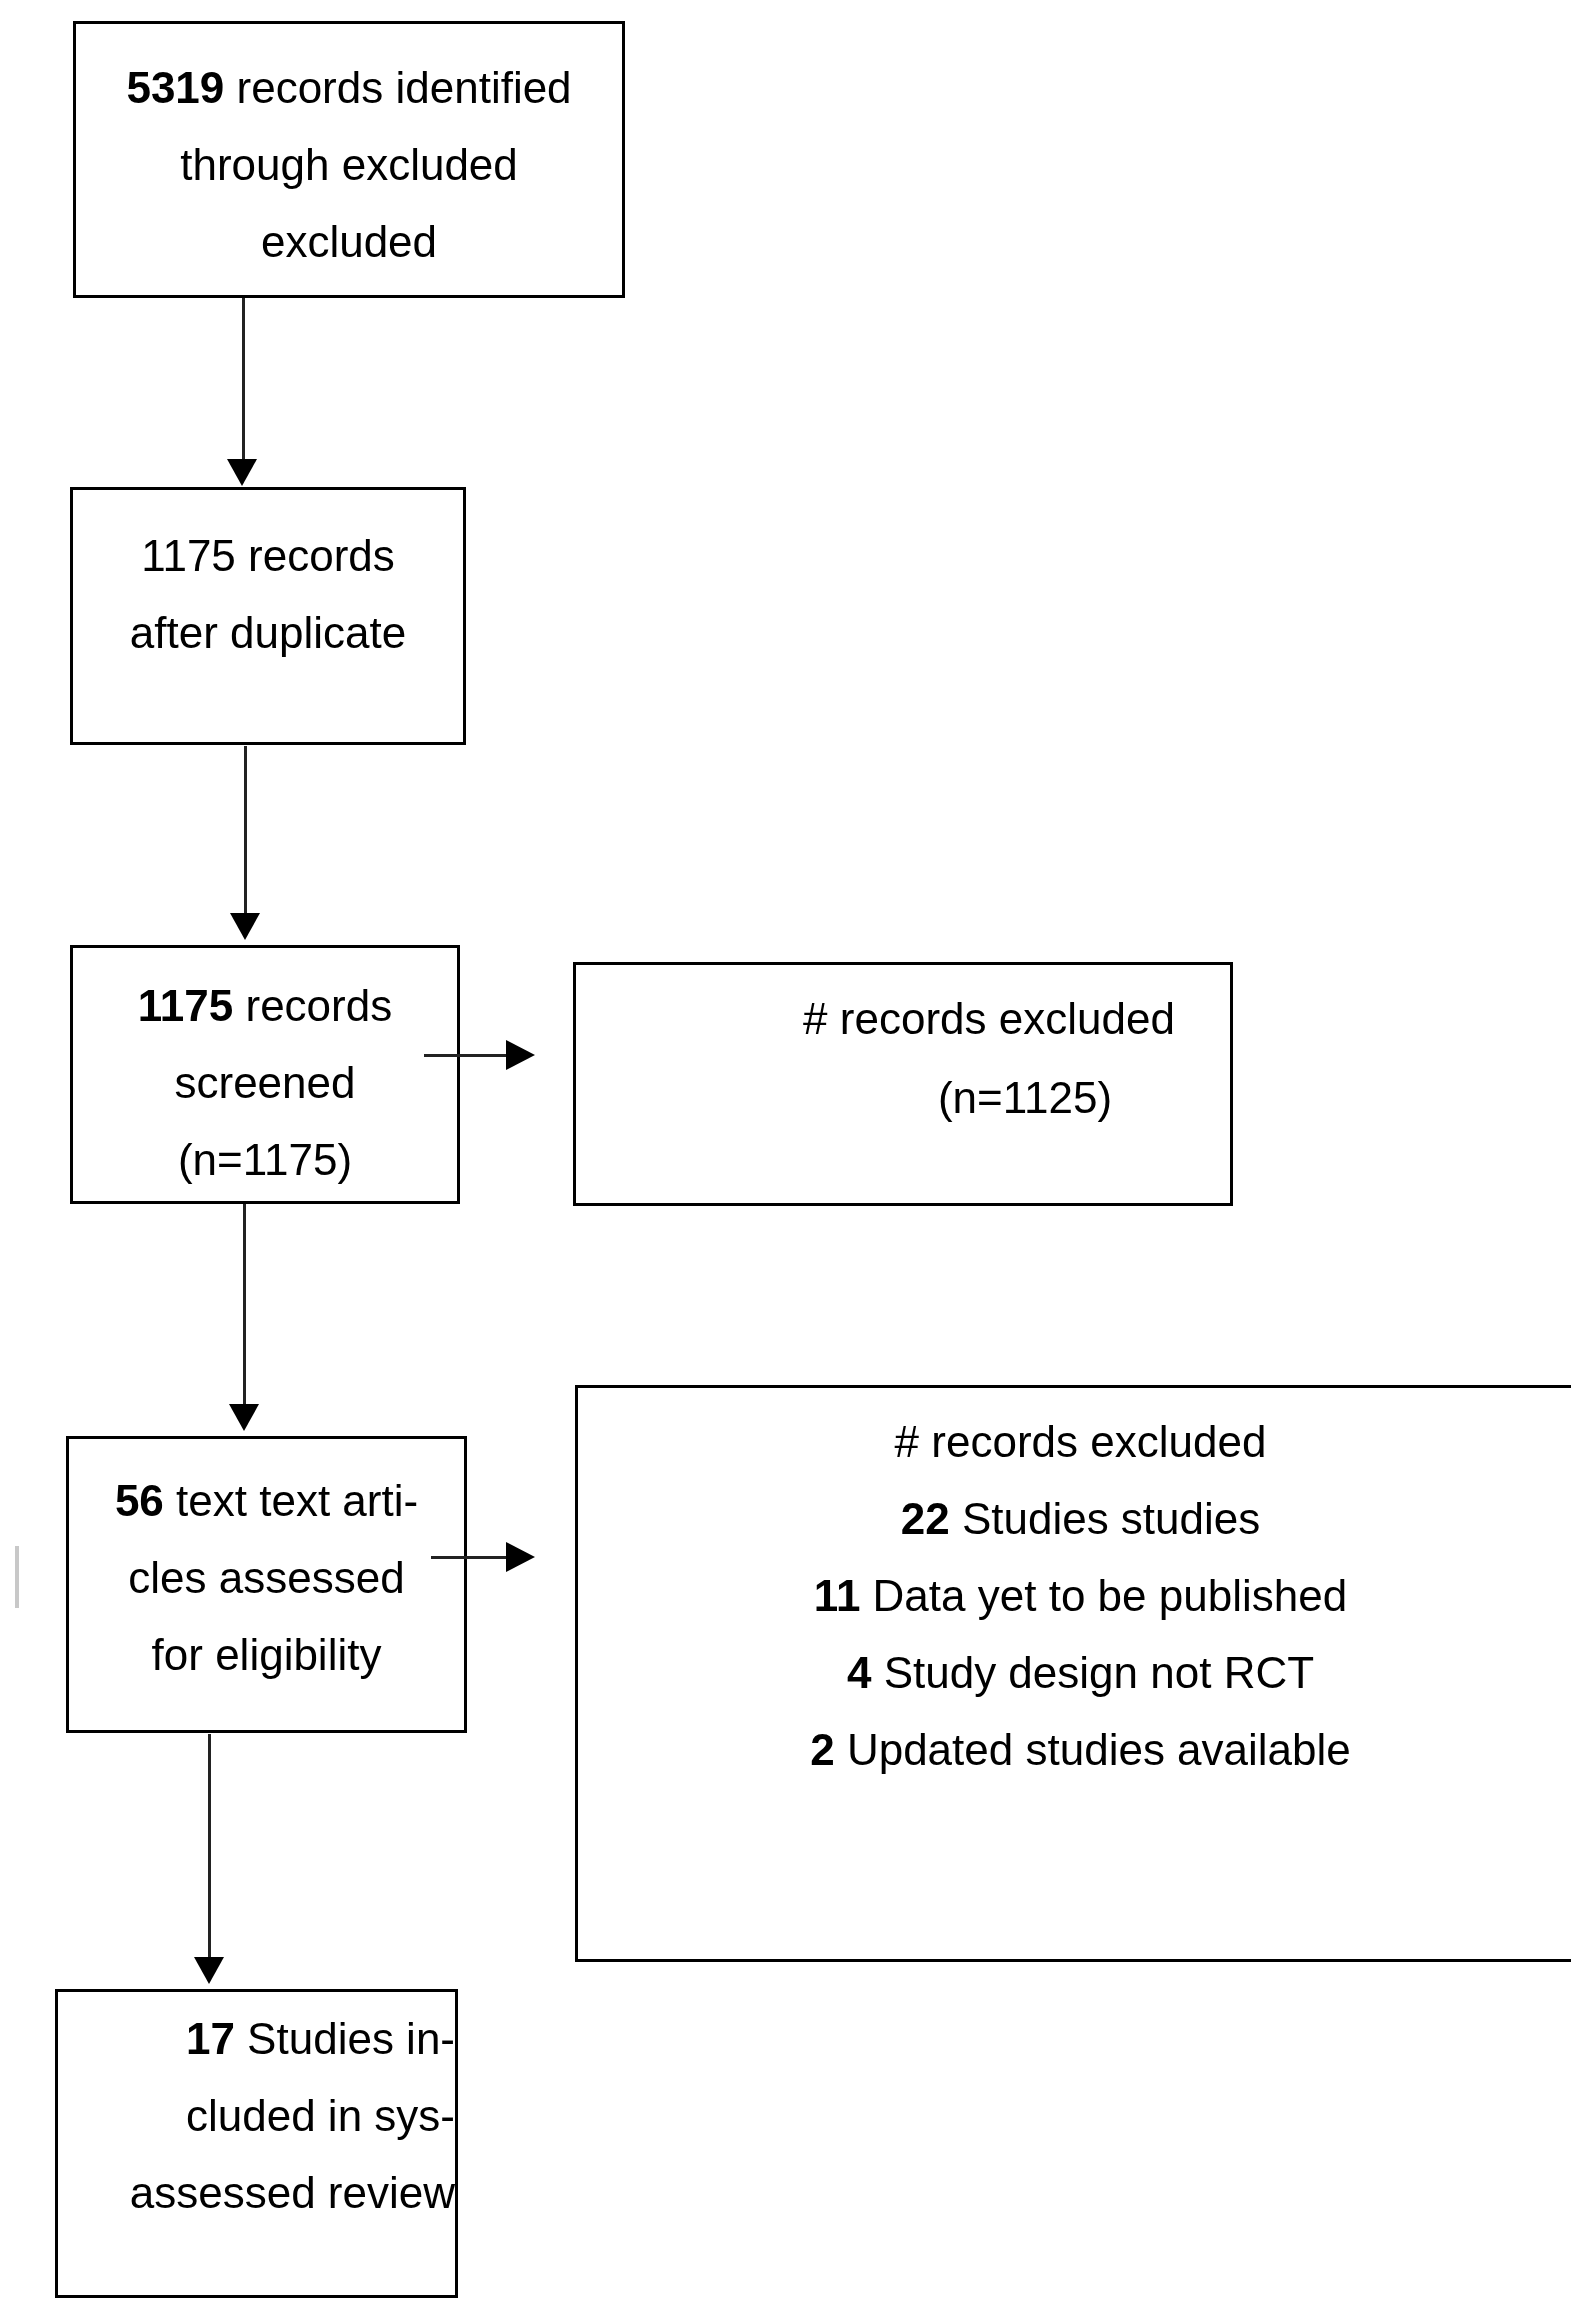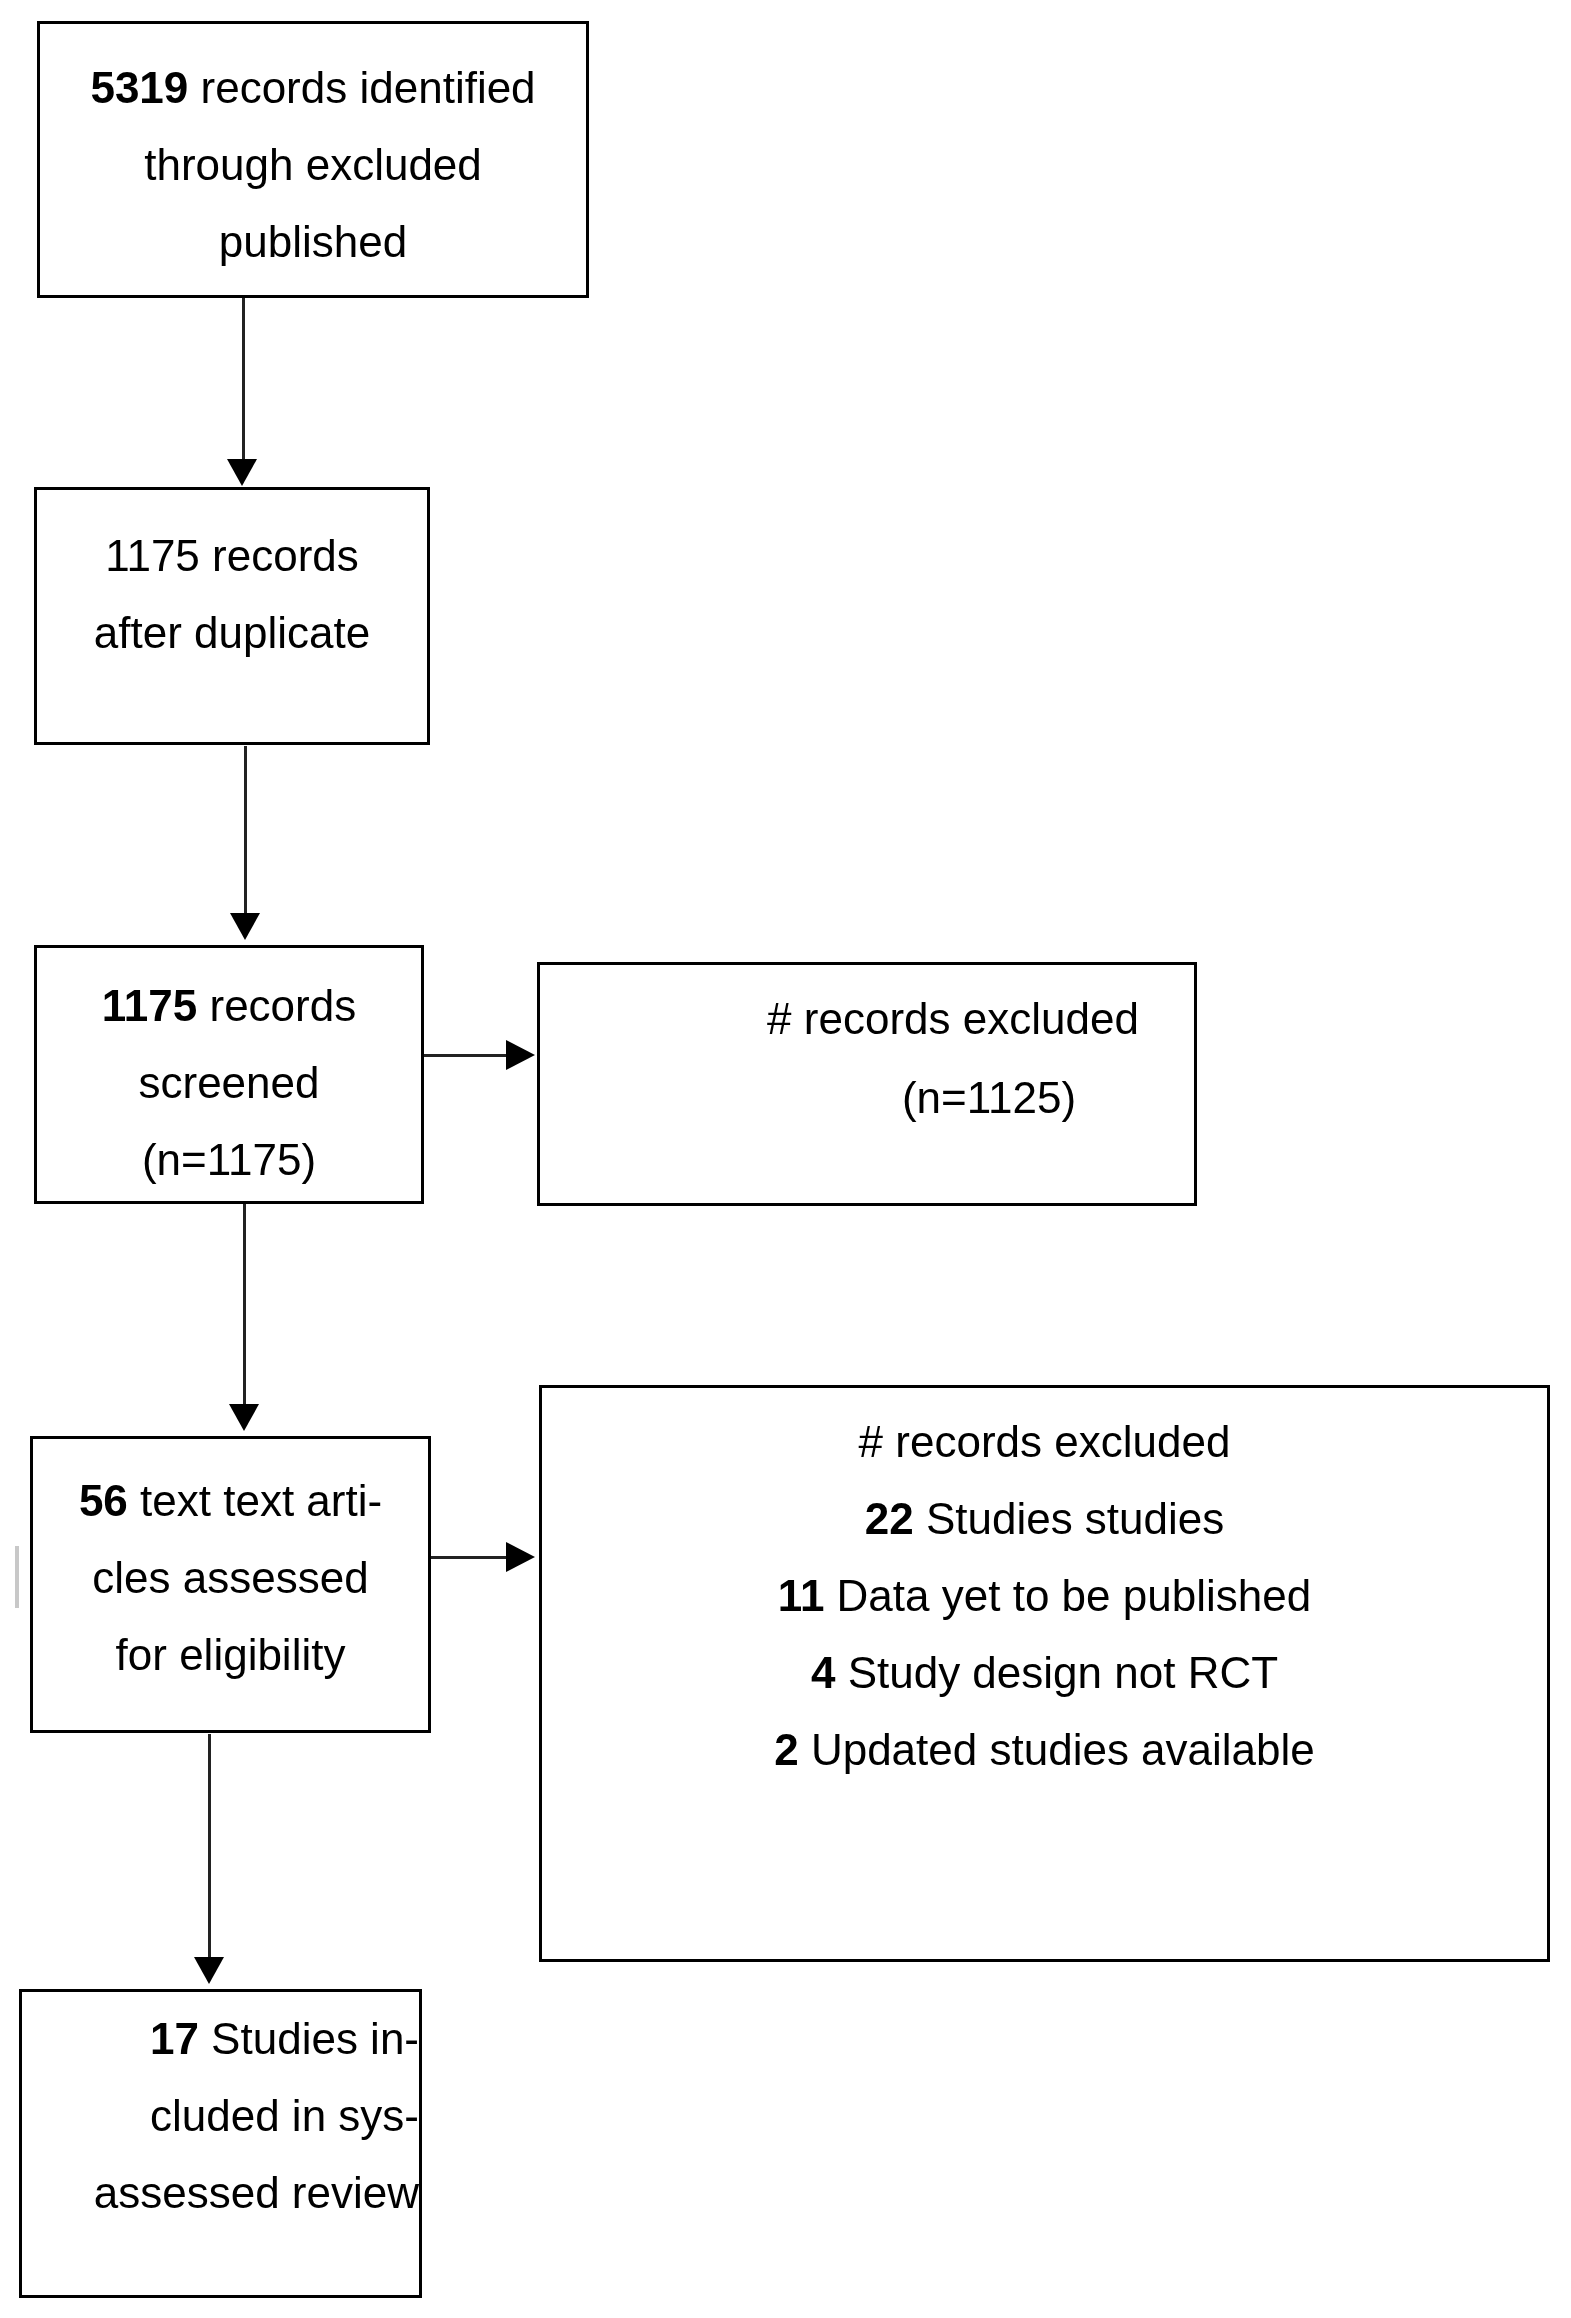--- a/index.html
+++ b/index.html
@@ -18,20 +18,21 @@
   }
   .box {
     position: absolute;
     box-sizing: border-box;
     background: #ffffff;
     border: 3.1px solid #000000;
     font-size: 44px;
     line-height: 77px;
     text-align: center;
     display: block;
+    margin-left: 36px;
   }
   .box .line {
     white-space: nowrap;
   }
   .b { font-weight: bold; }
   
   #box-identified   { left: 37px;  top: 20.6px;   width: 552px;  height: 277px; border-width: 3.7px; padding-top: 25px; }
   #box-dedup        { left: 34px;  top: 487px;  width: 396px;  height: 258px; padding-top: 27px; }
   #box-screened     { left: 34px;  top: 945px; width: 390px;  height: 259px; padding-top: 19px; }
   #box-screen-excl  { left: 537px; top: 962px; width: 660px; height: 244px; }
@@ -95,21 +96,21 @@
   }
 </style>
 </head>
 <body>
 
 <div id="stage">
 
   <div class="box" id="box-identified">
     <div class="line"><span class="b">5319</span><span> records identified</span></div>
     <div class="line"><span>through excluded</span></div>
-    <div class="line"><span>published</span></div>
+    <div class="line"><span>excluded</span></div>
   </div>
 
   <div class="vline" id="arrow1-line"></div>
   <div class="head-down" id="arrow1-head"></div>
 
   <div class="box" id="box-dedup">
     <div class="line"><span>1175 records</span></div>
     <div class="line"><span>after duplicate</span></div>
   </div>
 

